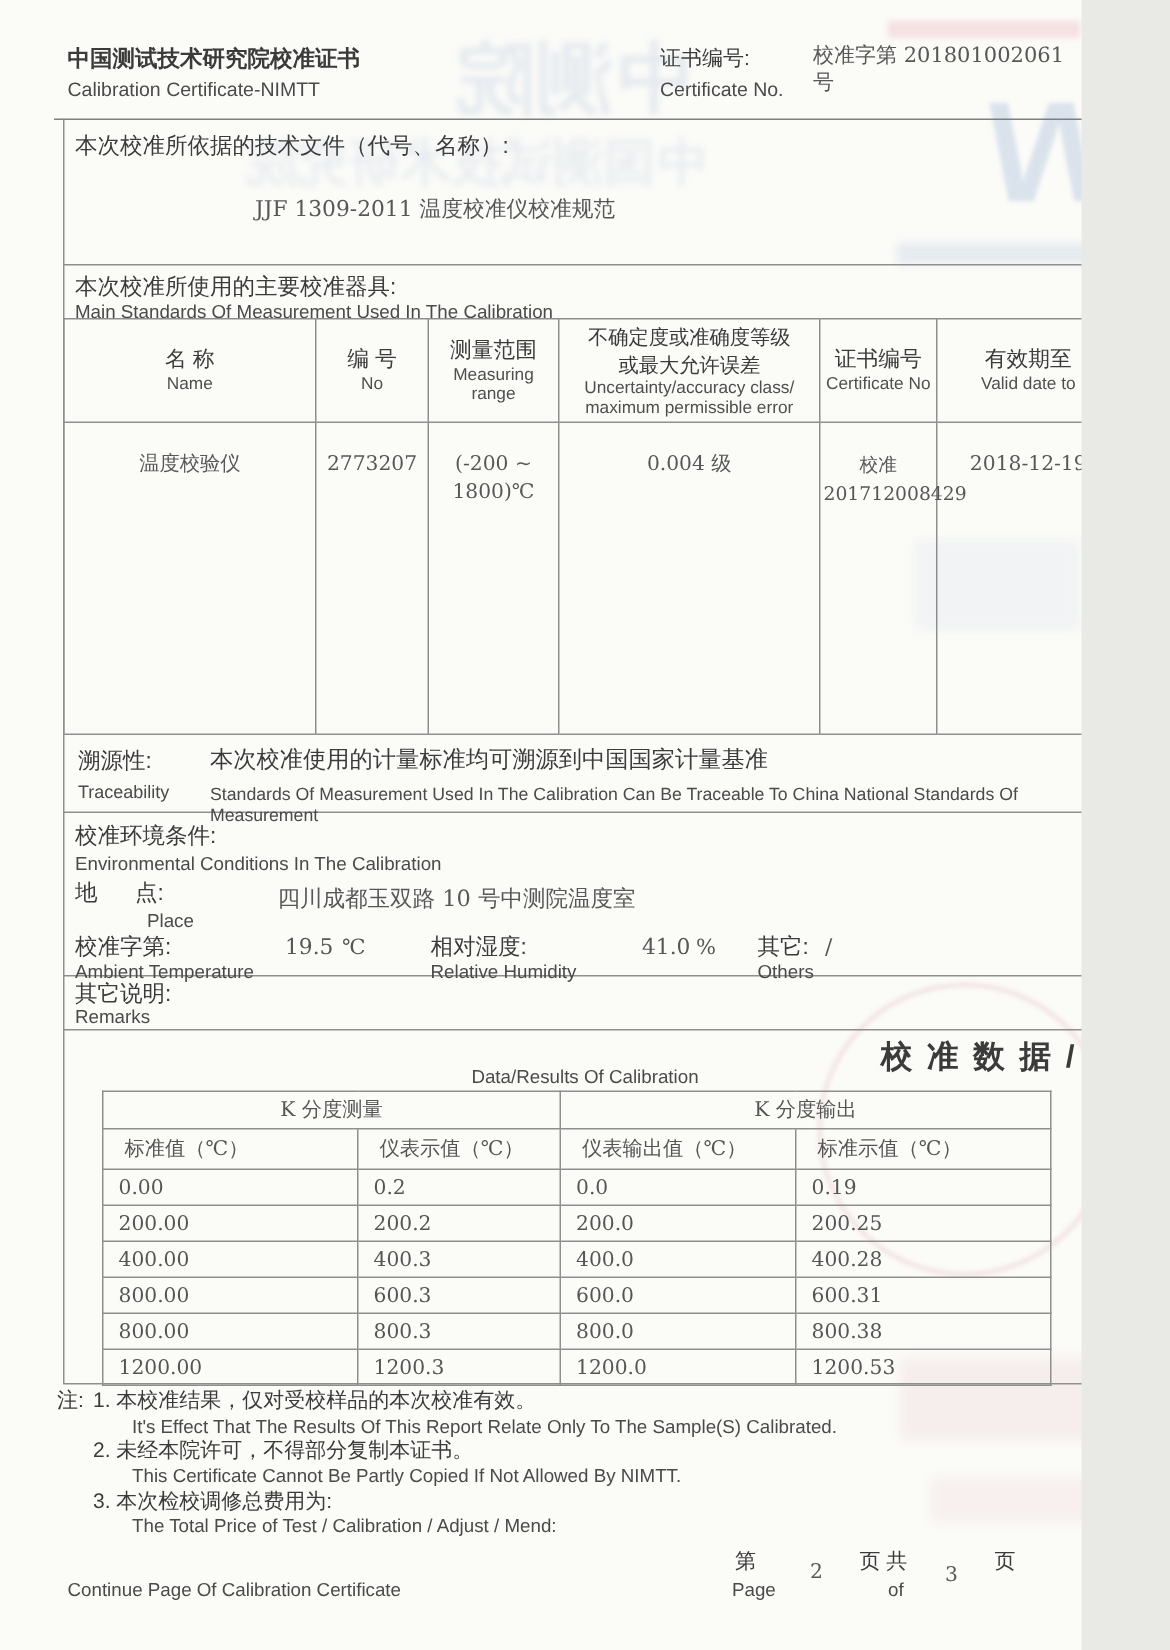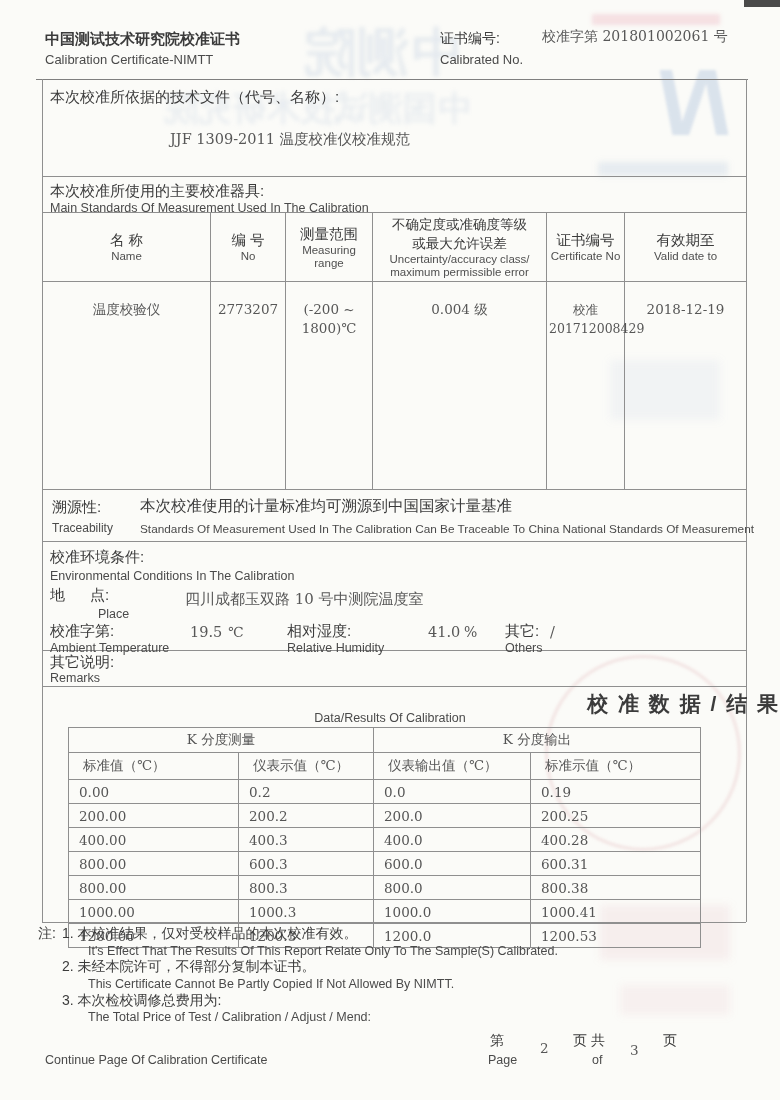--- a/index.html
+++ b/index.html
@@ -1,16 +1,16 @@
 <!DOCTYPE html>
 <html><head>
 <meta charset="utf-8">
 <style>
   html,body{margin:0;padding:0;background:#e9e9e6;}
-  .page{position:relative;width:780px;height:1100px;background:#fbfbf8;overflow:hidden;
+  .page{position:relative;width:721px;height:1100px;background:#fbfbf8;overflow:hidden;
         font-family:"Liberation Sans",sans-serif;color:#3b3b3b;}
   .abs{position:absolute;}
   .zh{font-family:"Liberation Sans",sans-serif;color:#3b3b3b;}
   .en{font-family:"Liberation Sans",sans-serif;color:#4a4a4a;}
   .val{font-family:"DejaVu Serif",serif;color:#575757;}
   .pre{white-space:pre-line;}
   .hline{position:absolute;height:0;border-top:1.5px solid #8f8f8f;}
   .vline{position:absolute;width:0;border-left:1.5px solid #8f8f8f;}
   table{border-collapse:collapse;table-layout:fixed;}
   #standards-table{position:absolute;left:42px;top:212px;width:704px;height:278px;}
@@ -41,21 +41,21 @@
   <div class="bleed mirror" style="left:610px;top:48px;width:120px;font-size:95px;font-style:italic;font-weight:bold;color:rgba(100,140,195,0.22);filter:blur(1.5px);">N</div>
   <div class="bleed" style="left:598px;top:162px;width:130px;height:14px;background:rgba(125,156,196,0.16);filter:blur(3px);"></div>
   <div class="bleed" style="left:610px;top:360px;width:110px;height:60px;background:rgba(130,150,200,0.08);filter:blur(4px);"></div>
   <div class="bleed" style="left:545px;top:655px;width:190px;height:190px;border:3px solid rgba(207,124,134,0.18);border-radius:50%;filter:blur(1.5px);"></div>
   <div class="bleed" style="left:600px;top:905px;width:130px;height:55px;background:rgba(210,130,150,0.10);filter:blur(4px);"></div>
   <div class="bleed" style="left:620px;top:985px;width:110px;height:30px;background:rgba(210,130,150,0.09);filter:blur(4px);"></div>
 
   <div class="abs zh" style="left:45px;top:30px;font-size:15px;font-weight:600;">中国测试技术研究院校准证书</div>
   <div class="abs en" style="left:45px;top:52px;font-size:13px;">Calibration Certificate-NIMTT</div>
   <div class="abs zh" style="left:440px;top:30px;font-size:14px;">证书编号:</div>
-  <div class="abs en" style="left:440px;top:52px;font-size:13px;">Calibrated No.</div>
+  <div class="abs en" style="left:440px;top:52px;font-size:13px;">Certificate No.</div>
   <div class="abs val" style="left:542px;top:28px;font-size:14px;">校准字第 201801002061 号</div>
 
   <div class="hline" style="left:36px;top:79px;width:712px;border-top-color:#7f7f7f;"></div>
   <div class="vline" style="left:42px;top:79px;height:843px;"></div>
   <div class="vline" style="left:746px;top:79px;height:843px;"></div>
   <div class="hline" style="left:42px;top:176px;width:704px;"></div>
   <div class="hline" style="left:42px;top:541px;width:704px;"></div>
   <div class="hline" style="left:42px;top:650px;width:704px;"></div>
   <div class="hline" style="left:42px;top:686px;width:704px;"></div>
   <div class="hline" style="left:42px;top:922px;width:704px;"></div>
@@ -189,26 +189,20 @@
       <td>600.0</td>
           <td>600.31</td>
     </tr>
     <tr>
       <td>800.00</td>
           <td>800.3</td>
       <td>800.0</td>
           <td>800.38</td>
     </tr>
     <tr>
-      <td>1000.00</td>
-          <td>1000.3</td>
-      <td>1000.0</td>
-          <td>1000.41</td>
-    </tr>
-    <tr>
       <td>1200.00</td>
           <td>1200.3</td>
       <td>1200.0</td>
           <td>1200.53</td>
     </tr>
   </tbody>
     </table>
 
   <div class="abs zh" style="left:38px;top:925px;font-size:14px;">注:</div>
   <div class="abs zh" style="left:62px;top:925px;font-size:14px;">1. 本校准结果，仅对受校样品的本次校准有效。</div>

